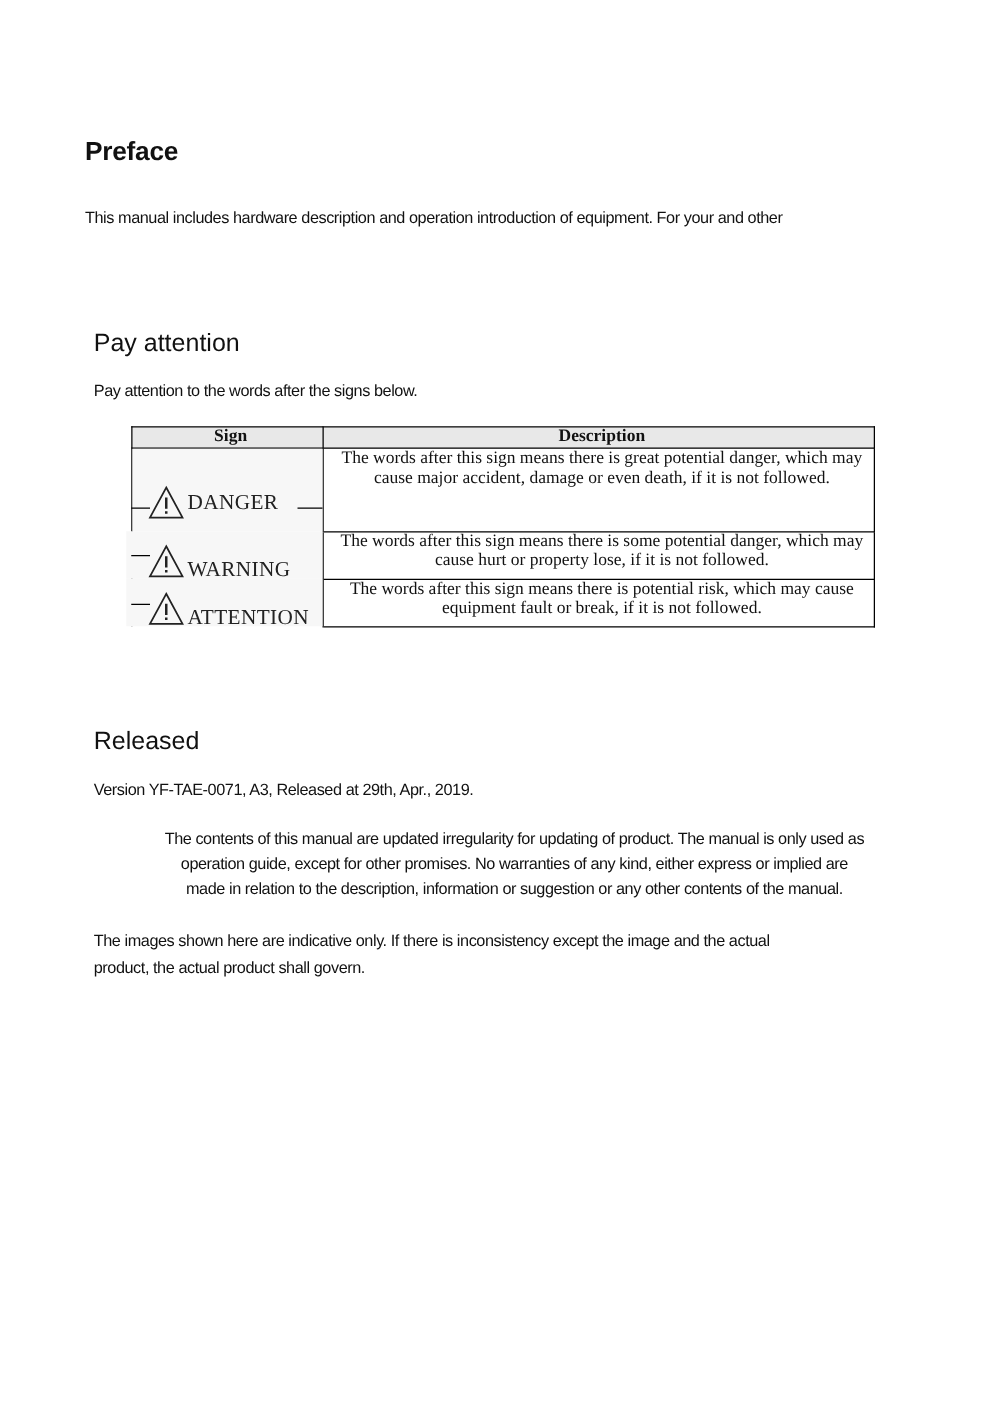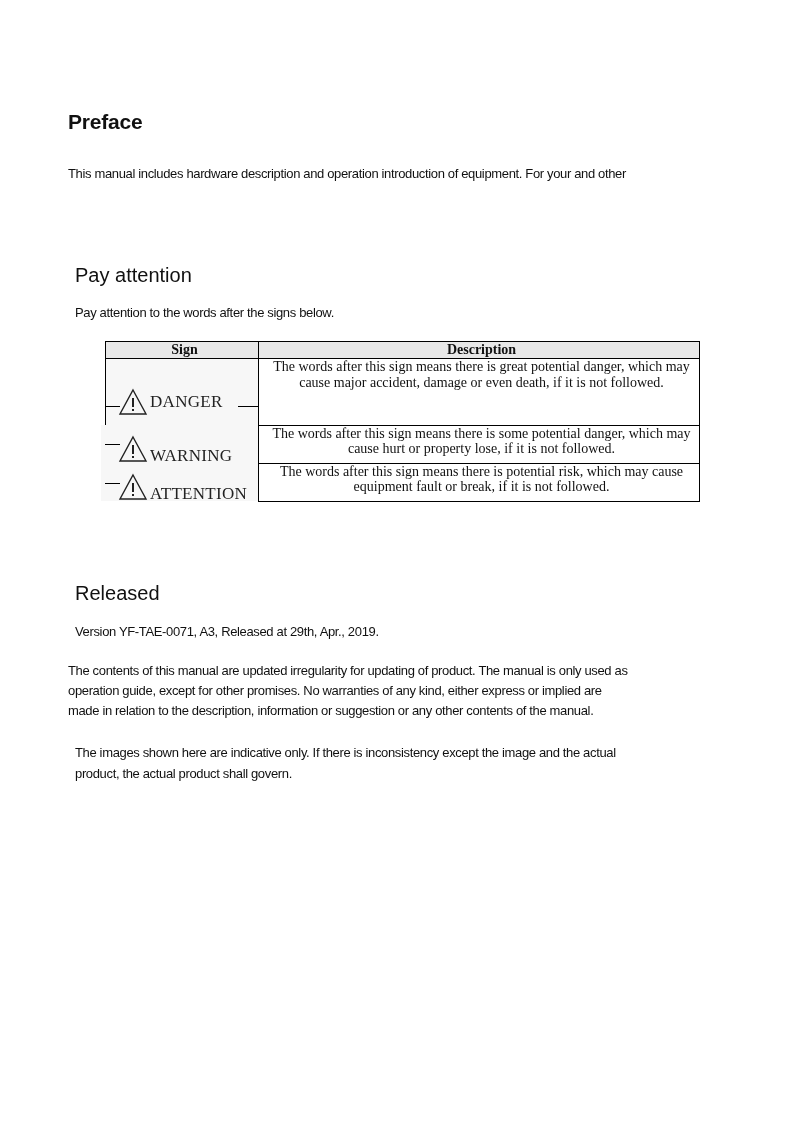--- a/index.html
+++ b/index.html
@@ -78,21 +78,21 @@
   </tbody>
 </table>
 <div class="row-sep" style="left:105px; top:406px; width:15px;"></div>
 <div class="row-sep" style="left:238px; top:406px; width:20px;"></div>
 <div class="row-sep" style="left:105px; top:444px; width:15px;"></div>
 <div class="row-sep" style="left:105px; top:483px; width:15px;"></div>
 
 <h2 class="sec" style="left:75px; top:582px;">Released</h2>
 <p class="para" style="left:75px; top:621px;">Version YF-TAE-0071, A3, Released at 29th, Apr., 2019.</p>
 
-<div class="para" style="left:68px; top:661px; width:655px; text-align:left; line-height:20px;">
+<div class="para" style="left:84px; top:661px; width:655px; text-align:center; line-height:20px;">
   <div>The contents of this manual are updated irregularity for updating of product. The manual is only used as</div>
   <div>operation guide, except for other promises. No warranties of any kind, either express or implied are</div>
   <div>made in relation to the description, information or suggestion or any other contents of the manual.</div>
 </div>
 
 <div class="para" style="left:75px; top:742px; width:660px;">
   <div>The images shown here are indicative only. If there is inconsistency except the image and the actual</div>
   <div>product, the actual product shall govern.</div>
 </div>
 

